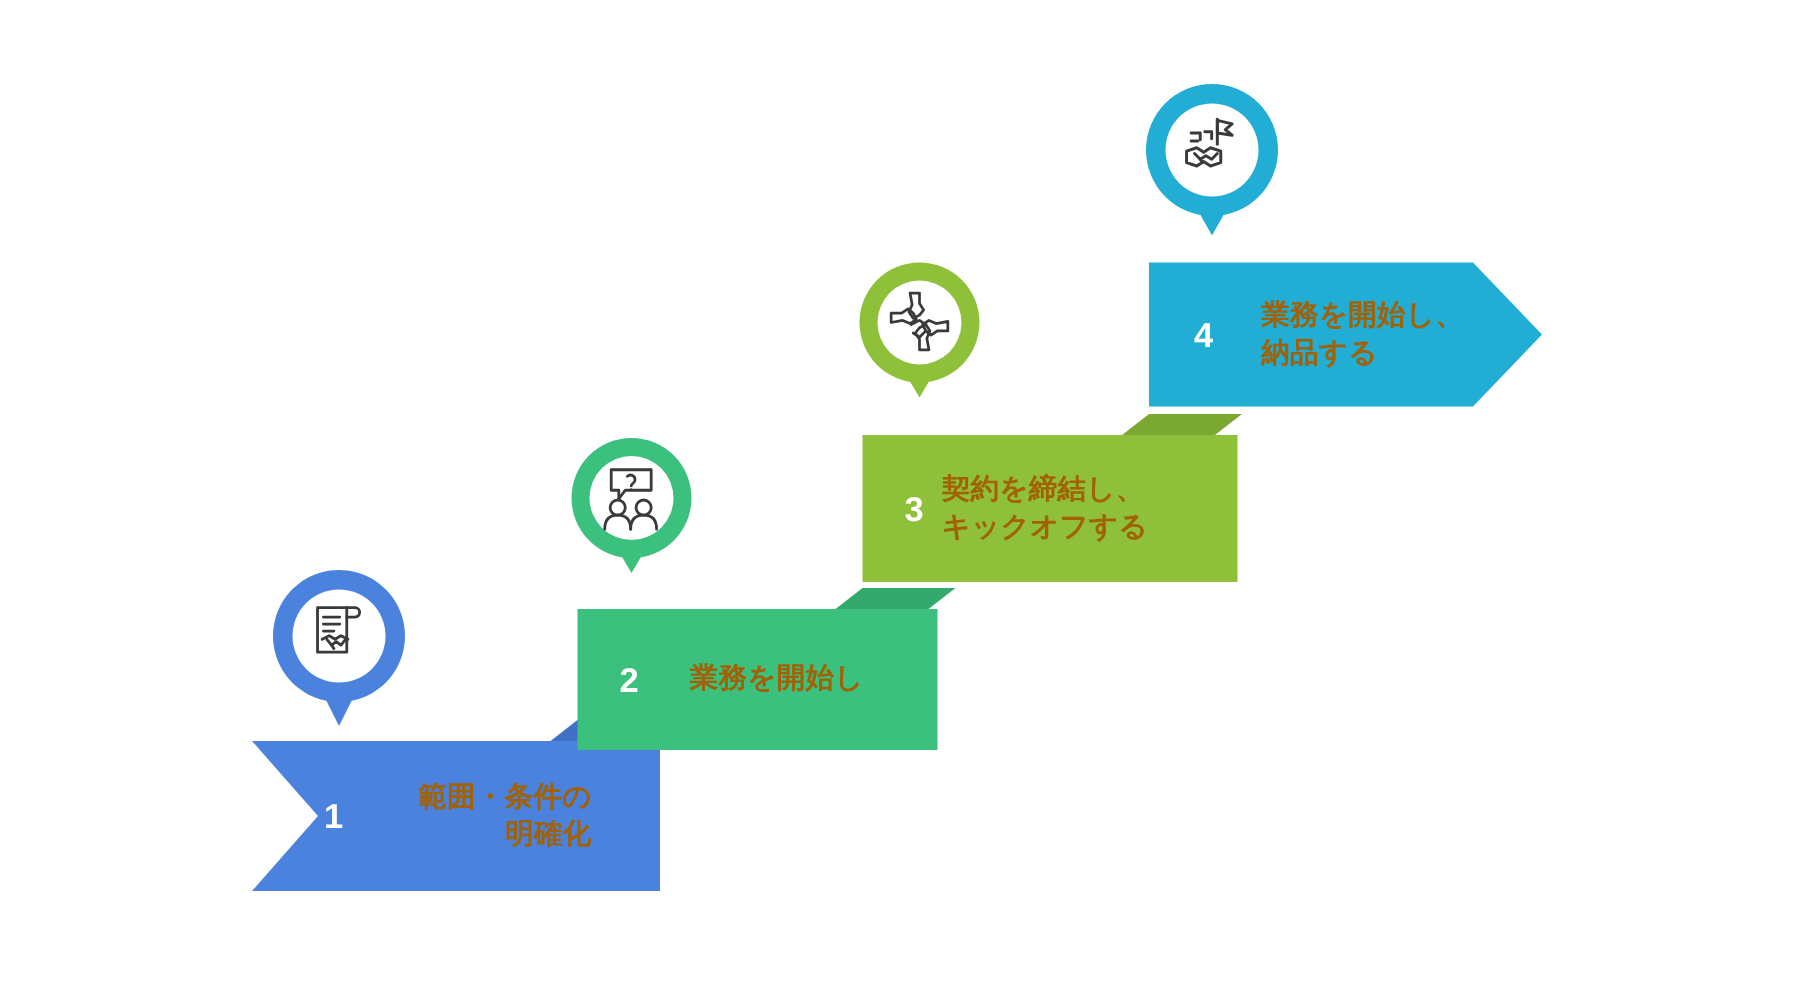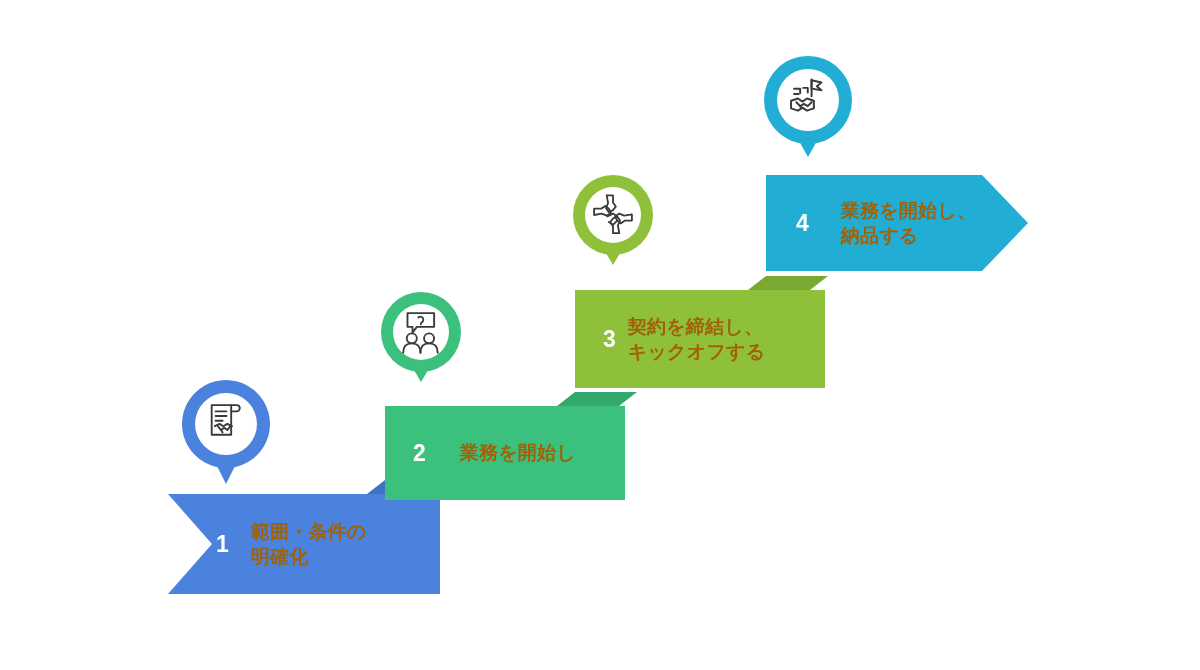--- a/index.html
+++ b/index.html
@@ -61,21 +61,21 @@
 
   <div class="step" style="left:0;top:0;">
     <svg class="banner-svg" width="1200" height="670" aria-hidden="true">
 
       <polygon points="385,480 445,480 427,494 367,494" fill="#3f72c6"></polygon>
 
       <polygon points="168,494 440,494 440,594 168,594 212,544" fill="#4a82de"></polygon>
     </svg>
     <div class="banner-label" style="left:168px; top:494px; width:272px; height:100px; padding-left:48px; box-sizing:border-box;">
       <span class="step-num">1</span>
-      <span class="step-title" style="margin-left:22px; text-align:left;">範囲・条件の
+      <span class="step-title" style="margin-left:50px; text-align:right;">範囲・条件の
 明確化</span>
     </div>
 
     <div class="pin" style="left:182px; top:380px;">
       <svg width="92" height="106" viewBox="0 0 92 106">
         <path d="M44 0 A44 44 0 1 1 43.99 0 Z" fill="#4a82de"></path>
         <path d="M30 76 L44 104 L58 76 Z" fill="#4a82de"></path>
         <circle cx="44" cy="44" r="31" fill="#ffffff"></circle>
         <g transform="translate(25,22) scale(0.78)" fill="none" stroke="#3a3a3a" stroke-width="2.4" stroke-linecap="round" stroke-linejoin="round">
           <path d="M6 4 L31 4 L31 42 L6 42 Z"></path>

